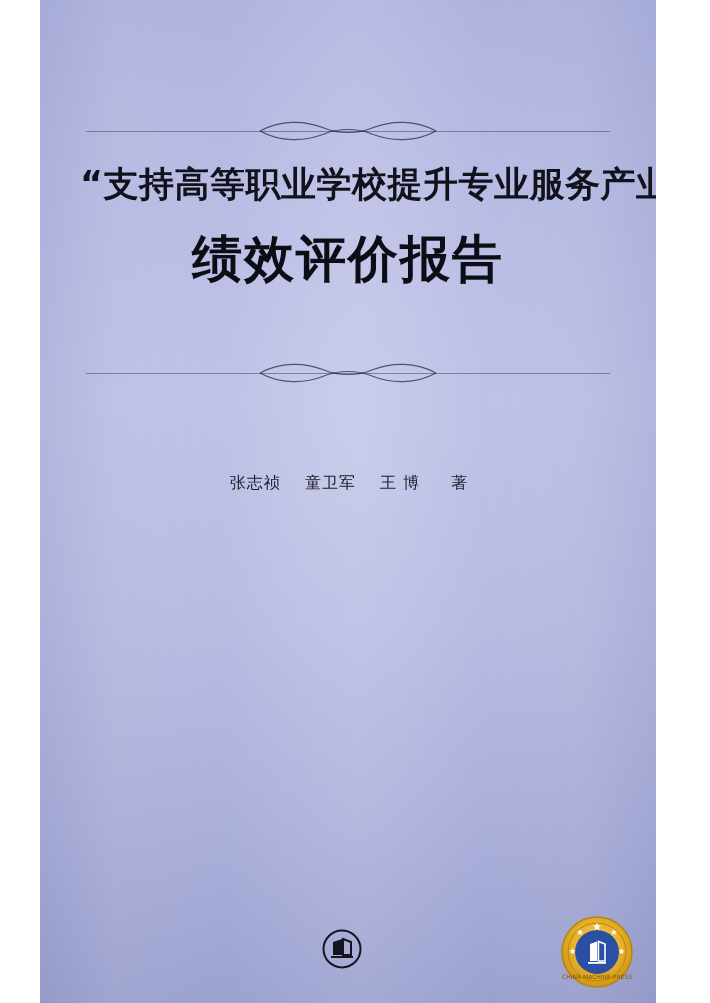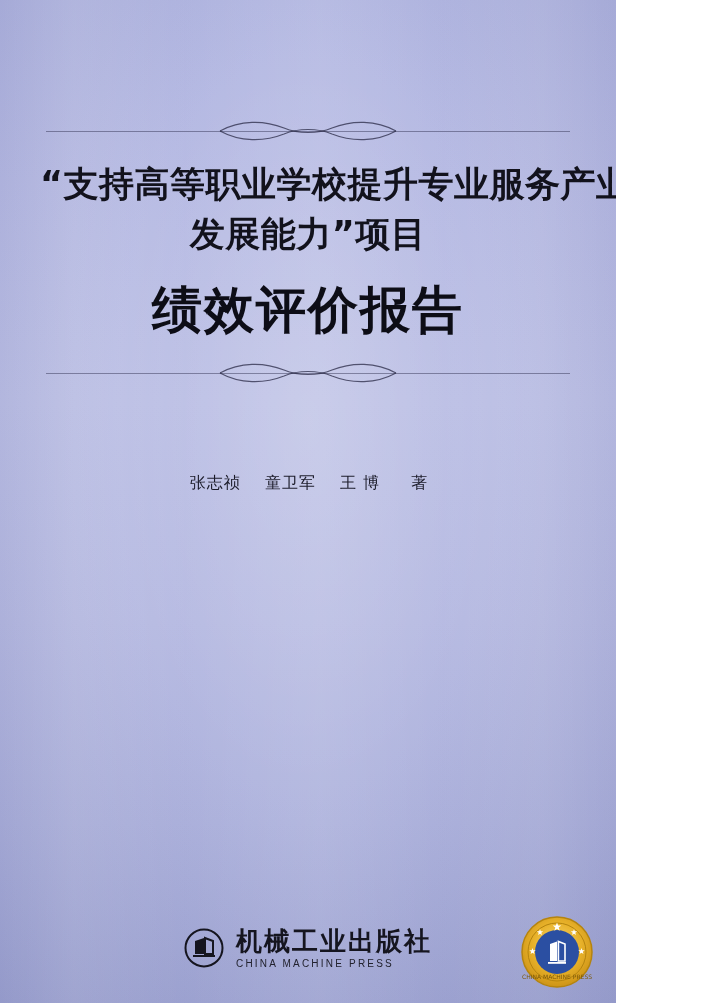--- a/index.html
+++ b/index.html
@@ -15,20 +15,21 @@
   }
 
   .cover {
     position: relative;
     width: 616px;
     height: 1003px;
     box-sizing: border-box;
     background:
       linear-gradient(180deg, #aeb3e0 0%, #b3b7e2 18%, #b7bbe3 40%, #b2b6e0 62%, #a9aedb 82%, #9ea4d4 100%);
     overflow: hidden;
+    margin-left: 40px;
   }
 
   
   .sheen {
     position: absolute;
     inset: 0;
     background:
       linear-gradient(90deg,
         rgba(255,255,255,0.00) 0%,
         rgba(255,255,255,0.10) 12%,
@@ -171,21 +172,20 @@
     <div class="rule"></div>
     <svg width="180" height="26" viewBox="0 0 180 26">
       <rect x="0" y="0" width="180" height="26" fill="none"></rect>
       <path d="M2,13 C22,2 46,2 66,10 C80,16 100,16 114,10 C134,2 158,2 178,13" fill="none" stroke="#2a2a45" stroke-width="1.1" opacity="0.75"></path>
       <path d="M2,13 C22,24 46,24 66,16 C80,10 100,10 114,16 C134,24 158,24 178,13" fill="none" stroke="#2a2a45" stroke-width="1.1" opacity="0.75"></path>
     </svg>
   </div>
 
   <div class="title-block">
     <div class="title-line one">“支持高等职业学校提升专业服务产业</div>
-    <div class="title-line two">发展能力”项目</div>
     <div class="subtitle-line">绩效评价报告</div>
   </div>
 
   <div class="ornament bottom">
     <div class="rule"></div>
     <svg width="180" height="26" viewBox="0 0 180 26">
       <rect x="0" y="0" width="180" height="26" fill="none"></rect>
       <path d="M2,13 C22,2 46,2 66,10 C80,16 100,16 114,10 C134,2 158,2 178,13" fill="none" stroke="#2a2a45" stroke-width="1.1" opacity="0.75"></path>
       <path d="M2,13 C22,24 46,24 66,16 C80,10 100,10 114,16 C134,24 158,24 178,13" fill="none" stroke="#2a2a45" stroke-width="1.1" opacity="0.75"></path>
     </svg>
@@ -199,24 +199,20 @@
   </div>
 
   <div class="publisher">
     <div class="pub-mark">
       <svg width="40" height="40" viewBox="0 0 40 40">
         <circle cx="20" cy="20" r="18.5" fill="none" stroke="#15151f" stroke-width="2"></circle>
         <path d="M11,26 L11,13 L20,10 L20,26 Z" fill="#15151f"></path>
         <path d="M21,26 L21,10 L29,13 L29,26 Z" fill="none" stroke="#15151f" stroke-width="2"></path>
         <rect x="9" y="27" width="22" height="2" fill="#15151f"></rect>
       </svg>
-    </div>
-    <div class="pub-text">
-      <div class="pub-cn">机械工业出版社</div>
-      <div class="pub-en">CHINA MACHINE PRESS</div>
     </div>
   </div>
 
   <div class="seal">
     <svg width="74" height="74" viewBox="0 0 74 74">
       <defs>
         <radialGradient id="goldg" cx="50%" cy="42%" r="62%">
           <stop offset="0%" stop-color="#f7d977"></stop>
           <stop offset="55%" stop-color="#e8b22a"></stop>
           <stop offset="100%" stop-color="#c98f14"></stop>

